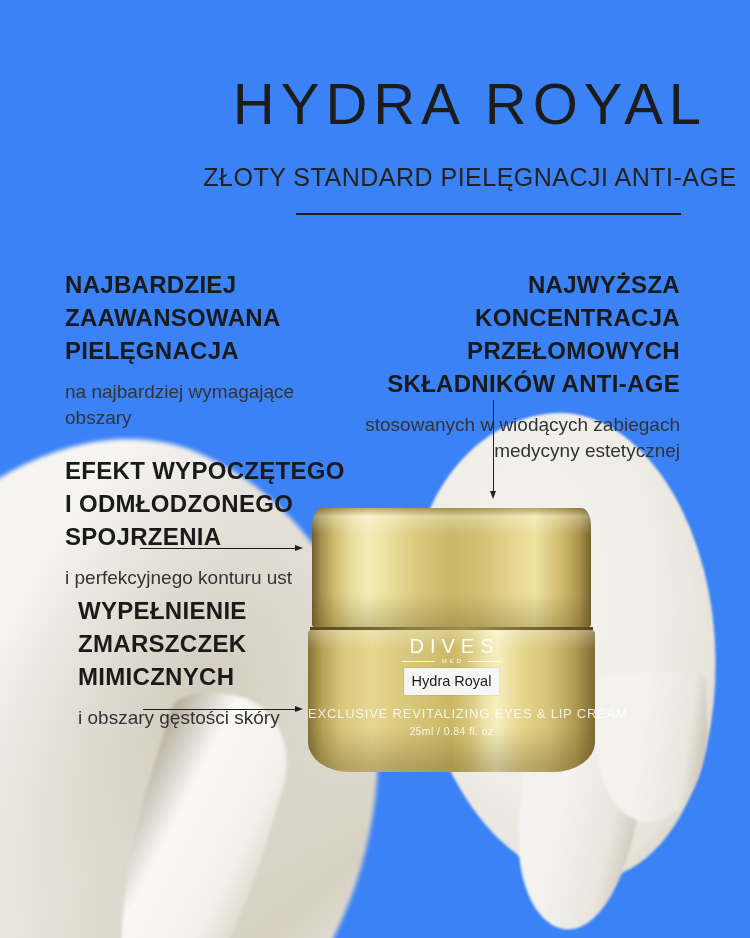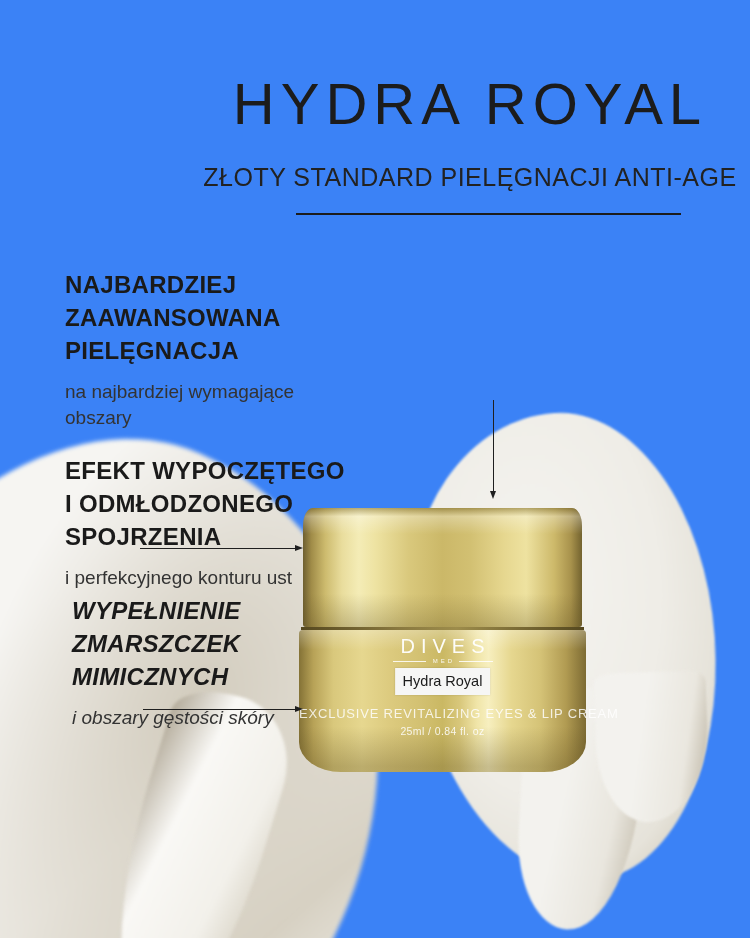--- a/index.html
+++ b/index.html
@@ -65,39 +65,39 @@
   .benefit .heading{
     font-weight:700; font-size:24px; line-height:33px; letter-spacing:0.3px;
     color:#1a1a1a; white-space:pre-line;
   }
   .benefit .detail{
     margin-top:12px; font-size:19px; line-height:26px; color:#333;
     white-space:pre-line;
   }
   .benefit-1{left:65px; top:268px; width:300px; text-align:left;}
   .benefit-2{left:65px; top:433px; width:300px; text-align:left;margin-top:21px;}
-  .benefit-3{left:72px; top:594px; width:300px; text-align:left;font-style:italic;}
+  .benefit-3{left:78px; top:594px; width:300px; text-align:left;}
   .benefit-right{right:70px; top:268px; width:340px; text-align:right;}
   
   .arrow{position:absolute; z-index:6;}
   .arrow .shaft-h{position:absolute; left:0; top:3px; height:1px; background:#1f1f1f; width:100%;}
   .arrow .shaft-v{position:absolute; left:3px; top:0; width:1px; background:#1f1f1f; height:100%;}
   .arrow .head-right{
     position:absolute; right:-7px; top:0; width:0; height:0;
     border-left:8px solid #1f1f1f; border-top:3.5px solid transparent; border-bottom:3.5px solid transparent;
   }
   .arrow .head-down{
     position:absolute; bottom:-7px; left:0; width:0; height:0;
     border-top:8px solid #1f1f1f; border-left:3.5px solid transparent; border-right:3.5px solid transparent;
   }
   .arrow-eyes{left:140px; top:545px; width:156px; height:7px;}
   .arrow-wrinkles{left:143px; top:706px; width:153px; height:7px;}
   .arrow-concentration{left:490px; top:400px; width:7px; height:92px;}
   
-  .jar{position:absolute; left:299px; top:506px; width:287px; height:266px; z-index:4;}
+  .jar{position:absolute; left:308px; top:506px; width:287px; height:266px; z-index:4;}
   .jar .lid{
     position:absolute; left:4px; top:2px; width:279px; height:119px;
     border-radius:10px 10px 3px 3px / 18px 18px 3px 3px;
     background:linear-gradient(90deg,#6e5f30 0%,#a08c48 3%,#cdbb6e 8%,#e9dd9d 14%,#f4ecb6 20%,#eee3a2 26%,#d9c87c 38%,#cbb868 50%,#d2c072 60%,#e6d78f 72%,#eee2a0 80%,#cdb96a 90%,#a8924c 96%,#73632f 100%);
   }
   .jar .lid-shade{
     position:absolute; left:4px; top:2px; width:279px; height:119px;
     border-radius:10px 10px 3px 3px / 18px 18px 3px 3px;
     background:linear-gradient(180deg, rgba(110,92,35,0.45) 0%, rgba(255,255,255,0.30) 7%, rgba(255,255,255,0) 22%, rgba(0,0,0,0) 72%, rgba(95,80,32,0.28) 100%);
   }
@@ -173,20 +173,27 @@
     <div class="detail">i perfekcyjnego konturu ust</div>
   </div>
 
   <div class="benefit benefit-3">
     <div class="heading">WYPEŁNIENIE
 ZMARSZCZEK
 MIMICZNYCH</div>
     <div class="detail">i obszary gęstości skóry</div>
   </div>
 
+  <div class="benefit benefit-right">
+    <div class="heading">NAJWYŻSZA KONCENTRACJA
+PRZEŁOMOWYCH
+SKŁADNIKÓW ANTI-AGE</div>
+    <div class="detail">stosowanych w wiodących zabiegach
+medycyny estetycznej</div>
+  </div>
 
   <div class="arrow arrow-concentration">
     <div class="shaft-v"></div>
     <div class="head-down"></div>
   </div>
   <div class="arrow arrow-eyes">
     <div class="shaft-h"></div>
     <div class="head-right"></div>
   </div>
   <div class="arrow arrow-wrinkles">

